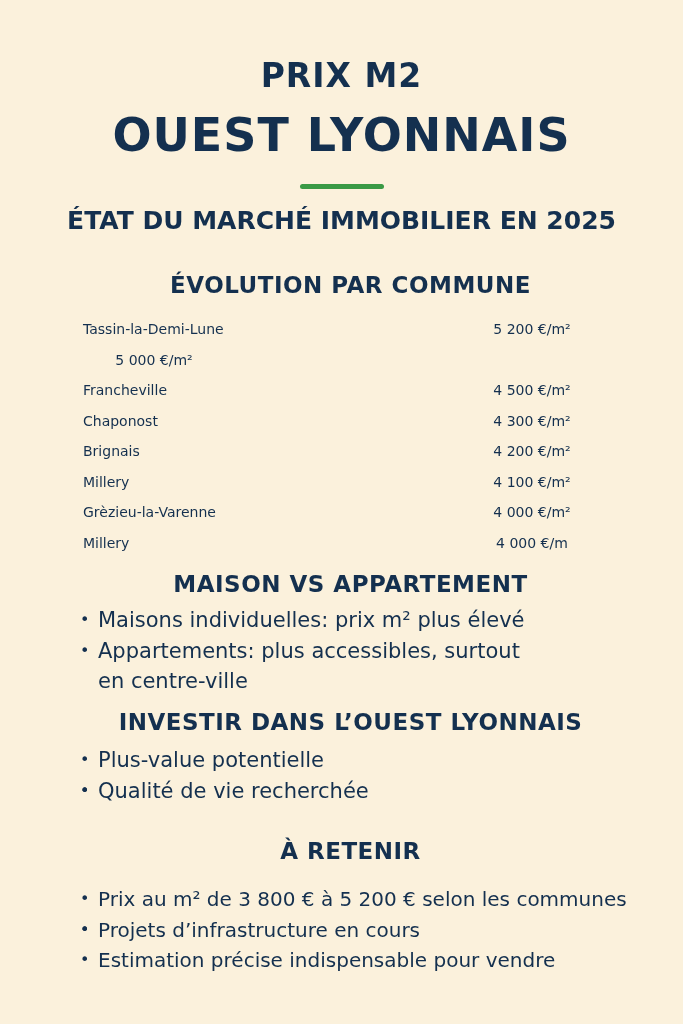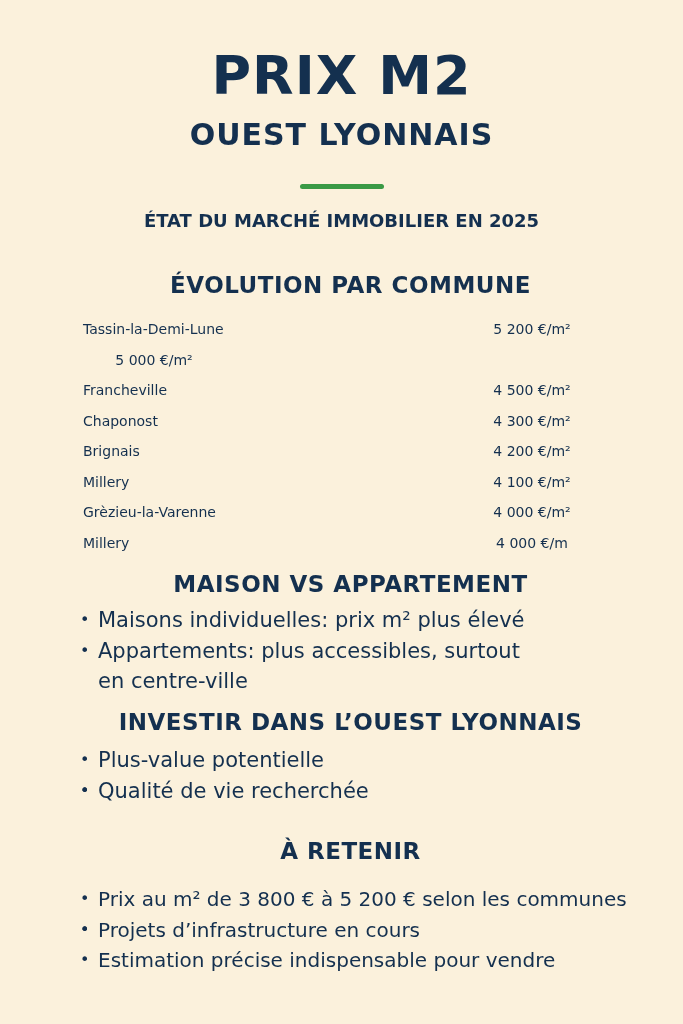--- a/index.html
+++ b/index.html
@@ -18,37 +18,37 @@
   .title {
     position: absolute;
     left: 0;
     width: 683px;
     text-align: center;
     font-family: "DejaVu Sans", sans-serif;
     font-weight: bold;
     letter-spacing: 1px;
     margin: 0;
   }
-  .title-1 { top: 48px; font-size: 54px; line-height: 56px; }
-  .title-2 { top: 107px; font-size: 30px; line-height: 56px; }
+  .title-1 { top: 48px; font-size: 33px; line-height: 56px; }
+  .title-2 { top: 107px; font-size: 46px; line-height: 56px; }
   .divider {
     position: absolute;
     left: 300px;
     top: 184px;
     width: 84px;
     height: 5px;
     border-radius: 3px;
   }
   .subtitle {
     position: absolute;
     left: 0;
     width: 683px;
     text-align: center;
     top: 206px;
-    font-size: 18px;
+    font-size: 25px;
     line-height: 30px;
     font-weight: bold;
     margin: 0;
   }
   .section-heading {
     position: absolute;
     left: 0;
     width: 683px;
     text-align: center;
     font-size: 23px;

